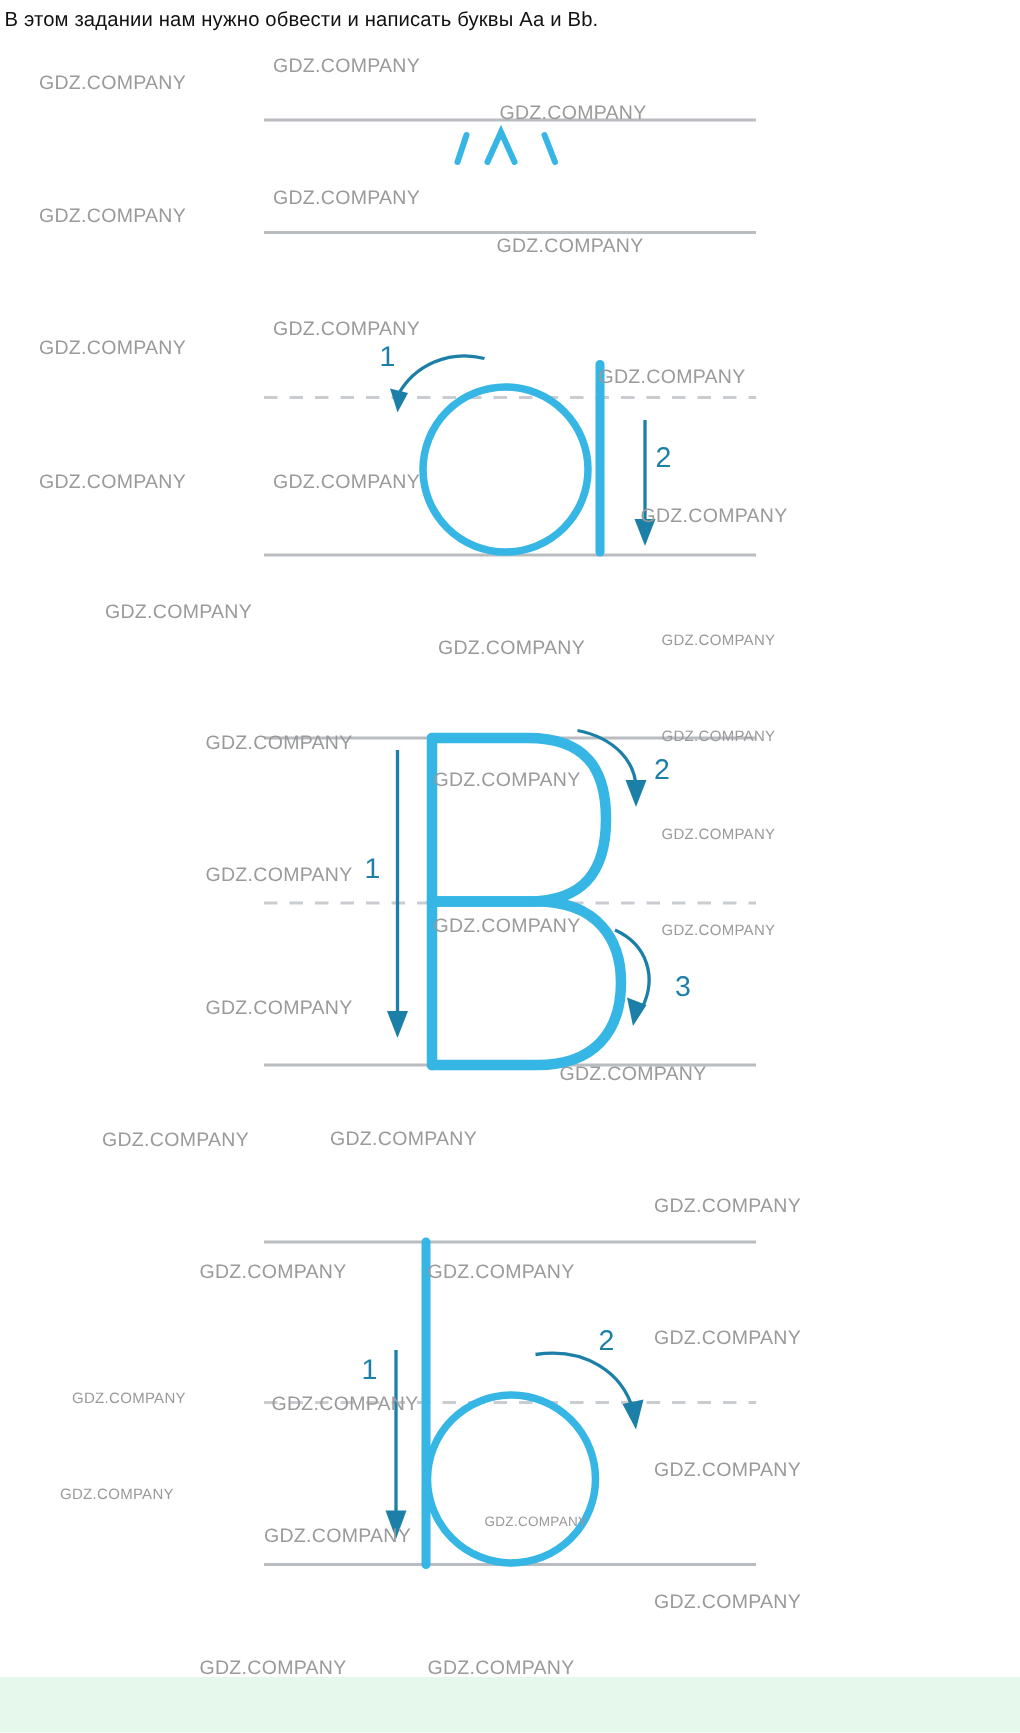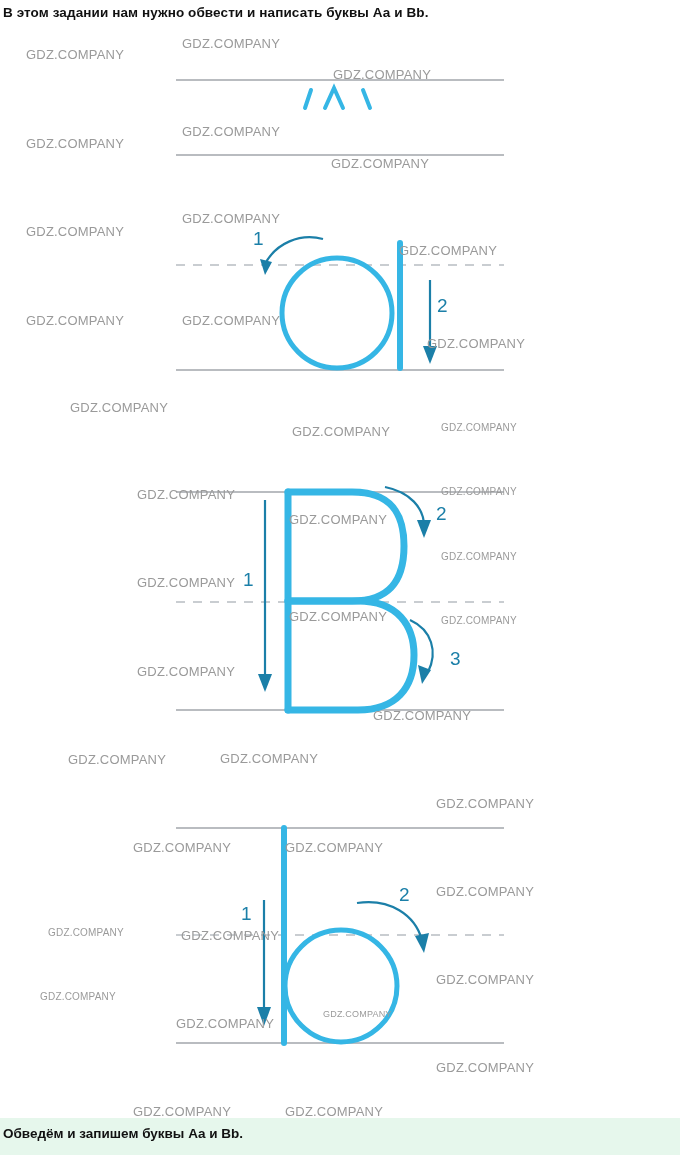--- a/index.html
+++ b/index.html
@@ -19,21 +19,21 @@
     left: 0; top: 0;
     width: 680px;
     height: 1155px;
   }
   .header-text {
     position: absolute;
     left: 3px;
     top: 5px;
     font-size: 13.5px;
     color: #111111;
-    font-weight: 700;
+    font-weight: 400;
     letter-spacing: 0.1px;
   }
   .footer-band {
     position: absolute;
     left: 0;
     top: 1118px;
     width: 680px;
     height: 37px;
     background: #e6f7ec;
   }
@@ -173,15 +173,14 @@
       <div class="wm" style="left: 436px; top: 972px; font-size: 13px;">GDZ.COMPANY</div>
       <div class="wm" style="left: 40px; top: 991px; font-size: 10px;">GDZ.COMPANY</div>
       <div class="wm" style="left: 176px; top: 1016px; font-size: 13px;">GDZ.COMPANY</div>
       <div class="wm" style="left: 323px; top: 1009px; font-size: 9px;">GDZ.COMPANY</div>
       <div class="wm" style="left: 436px; top: 1060px; font-size: 13px;">GDZ.COMPANY</div>
       <div class="wm" style="left: 133px; top: 1104px; font-size: 13px;">GDZ.COMPANY</div>
       <div class="wm" style="left: 285px; top: 1104px; font-size: 13px;">GDZ.COMPANY</div>
     </div>
 
   <div class="footer-band"></div>
-  <div class="footer-text">Обведём и запишем буквы Aa и Bb.</div>
 
 </div>
 
 </body></html>

